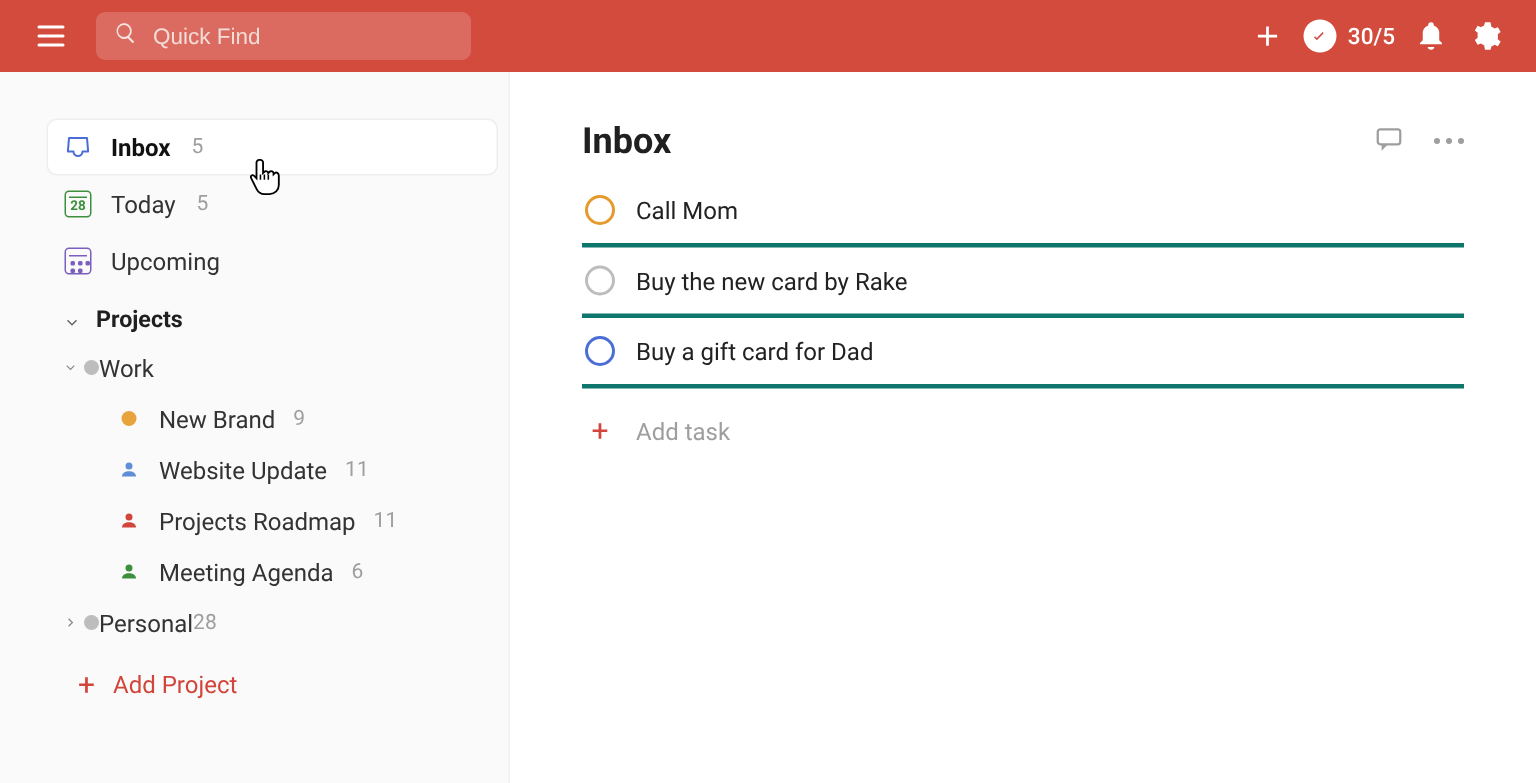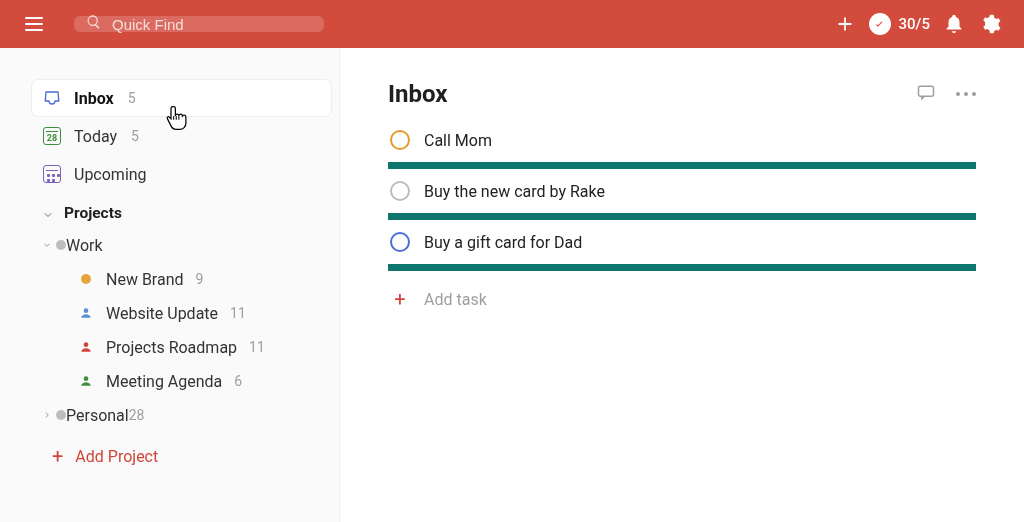--- a/index.html
+++ b/index.html
@@ -26,24 +26,24 @@
     width: 32px; height: 32px;
     display: flex; align-items: center; justify-content: center;
     cursor: pointer;
     border-radius: 4px;
   }
   .hamburger-lines {
     width: 18px; height: 14px; display: flex; flex-direction: column; justify-content: space-between;
   }
   .hamburger-lines span { height: 2px; background: #fff; border-radius: 2px; }
   .search {
-    margin-left: 24px;
+    margin-left: 14px;
     background: rgba(255,255,255,0.18);
     border-radius: 6px;
-    height: 16px;
+    height: 32px;
     display: flex;
     align-items: center;
     padding: 0 12px;
     min-width: 250px;
   }
   .search svg { width: 16px; height: 16px; fill: #f6e2de; }
   .search input {
     background: transparent; border: none; outline: none;
     color: #fff; font-size: 15px; margin-left: 10px;
     width: 180px;
@@ -156,21 +156,21 @@
   }
   .content-title { font-size: 24px; font-weight: 700; }
   .content-actions { display: flex; gap: 20px; align-items: center; }
   .content-actions svg { width: 20px; height: 20px; stroke: #9e9e9e; fill: none; stroke-width: 1.8; }
   .content-actions .more-dots { display: flex; gap: 4px; cursor: pointer; }
   .content-actions .more-dots span { width: 4px; height: 4px; border-radius: 50%; background: #9e9e9e; }
   .task-list { }
   .task-item {
     display: flex; align-items: center; gap: 14px;
     padding: 12px 2px;
-    border-bottom: 7px solid #0f766e;
+    border-bottom: 3px solid #0f766e;
     cursor: pointer;
   }
   .task-item:first-child { padding-top: 4px; }
   .task-checkbox {
     width: 20px; height: 20px; border-radius: 50%;
     border: 2px solid #bdbdbd;
     cursor: pointer;
     flex-shrink: 0;
   }
   .task-checkbox.priority-orange { border-color: #e69a2e; border-width: 2.5px; }

